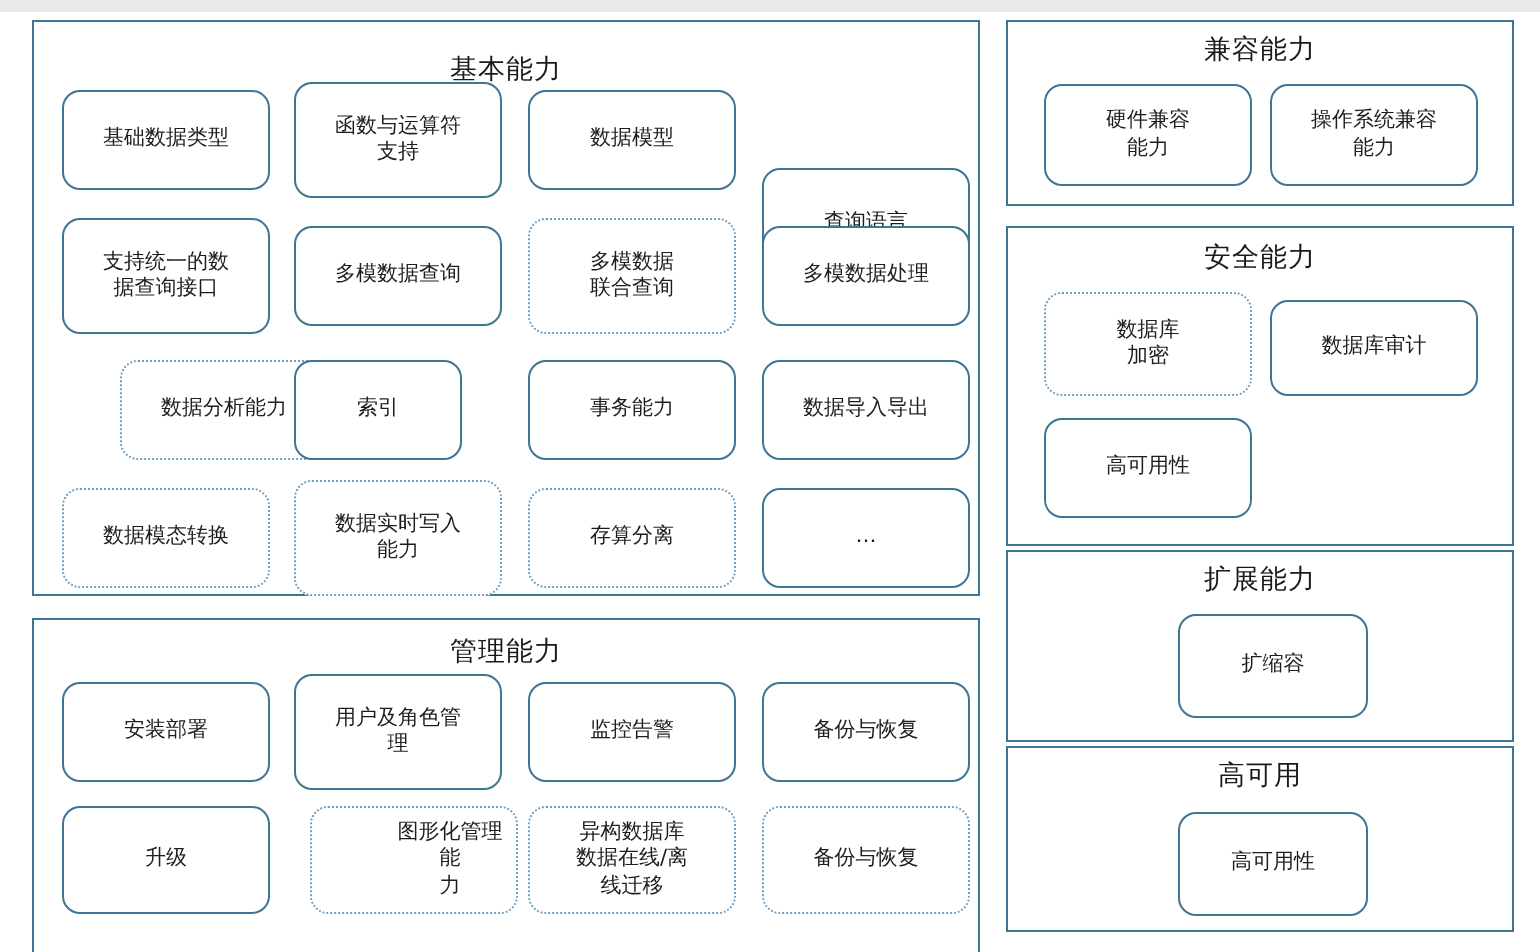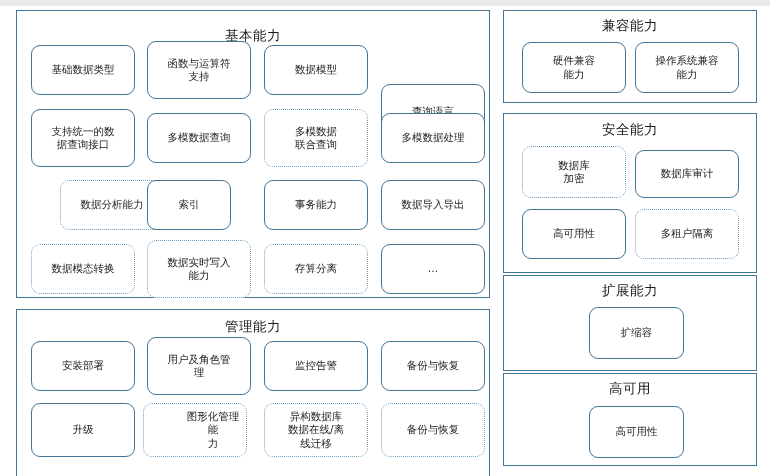--- a/index.html
+++ b/index.html
@@ -95,41 +95,40 @@
       <div class="node solid" style="left: 364px; top: 233px; width: 104px; height: 50px; border-color: rgb(63, 116, 149);">…</div>
     </div>
     <div class="panel" style="left: 16px; top: 309px; width: 474px; height: 202px; border-color: rgb(63, 116, 149);">
       <div class="panel-title" style="top: 10px;">管理能力</div>
       <div class="node solid" style="left: 14px; top: 31px; width: 104px; height: 50px; border-color: rgb(63, 116, 149);">安装部署</div>
       <div class="node solid" style="left: 130px; top: 27px; width: 104px; height: 58px; border-color: rgb(63, 116, 149);">用户及角色管
 理</div>
       <div class="node solid" style="left: 247px; top: 31px; width: 104px; height: 50px; border-color: rgb(63, 116, 149);">监控告警</div>
       <div class="node solid" style="left: 364px; top: 31px; width: 104px; height: 50px; border-color: rgb(63, 116, 149); text-align: right;">备份与恢复</div>
       <div class="node solid" style="left: 14px; top: 93px; width: 104px; height: 54px; border-color: rgb(63, 116, 149);">升级</div>
-      <div class="node dotted" style="left: 126px; top: 93px; width: 104px; height: 54px; border-color: rgb(111, 159, 192); padding-left: 39px;">图形化管理能
+      <div class="node dotted" style="left: 138px; top: 93px; width: 104px; height: 54px; border-color: rgb(111, 159, 192); padding-left: 39px;">图形化管理能
 力</div>
       <div class="node dotted" style="left: 247px; top: 93px; width: 104px; height: 54px; border-color: rgb(111, 159, 192);">异构数据库
 数据在线/离
 线迁移</div>
       <div class="node dotted" style="left: 364px; top: 93px; width: 104px; height: 54px; border-color: rgb(111, 159, 192);">备份与恢复</div>
     </div>
     <div class="panel" style="left: 503px; top: 10px; width: 254px; height: 93px; border-color: rgb(63, 116, 149);">
       <div class="panel-title" style="top: 8px;">兼容能力</div>
       <div class="node solid" style="left: 18px; top: 31px; width: 104px; height: 51px; border-color: rgb(63, 116, 149);">硬件兼容
 能力</div>
       <div class="node solid" style="left: 131px; top: 31px; width: 104px; height: 51px; border-color: rgb(63, 116, 149);">操作系统兼容
 能力</div>
     </div>
     <div class="panel" style="left: 503px; top: 113px; width: 254px; height: 160px; border-color: rgb(63, 116, 149); padding-left: 40px;">
       <div class="panel-title" style="top: 9px;">安全能力</div>
       <div class="node dotted" style="left: 18px; top: 32px; width: 104px; height: 52px; border-color: rgb(111, 159, 192);">数据库
 加密</div>
       <div class="node solid" style="left: 131px; top: 36px; width: 104px; height: 48px; border-color: rgb(63, 116, 149);">数据库审计</div>
       <div class="node solid" style="left: 18px; top: 95px; width: 104px; height: 50px; border-color: rgb(63, 116, 149);">高可用性</div>
-      <div class="node dotted" style="left: 131px; top: 95px; width: 104px; height: 50px; border-color: rgb(111, 159, 192);">多租户隔离</div>
     </div>
     <div class="panel" style="left: 503px; top: 275px; width: 254px; height: 96px; border-color: rgb(63, 116, 149);">
       <div class="panel-title" style="top: 8px;">扩展能力</div>
       <div class="node solid" style="left: 85px; top: 31px; width: 95px; height: 52px; border-color: rgb(63, 116, 149);">扩缩容</div>
     </div>
     <div class="panel" style="left: 503px; top: 373px; width: 254px; height: 93px; border-color: rgb(63, 116, 149);">
       <div class="panel-title" style="top: 8px;">高可用</div>
       <div class="node solid" style="left: 85px; top: 32px; width: 95px; height: 52px; border-color: rgb(63, 116, 149);">高可用性</div>
     </div>
   </div>

